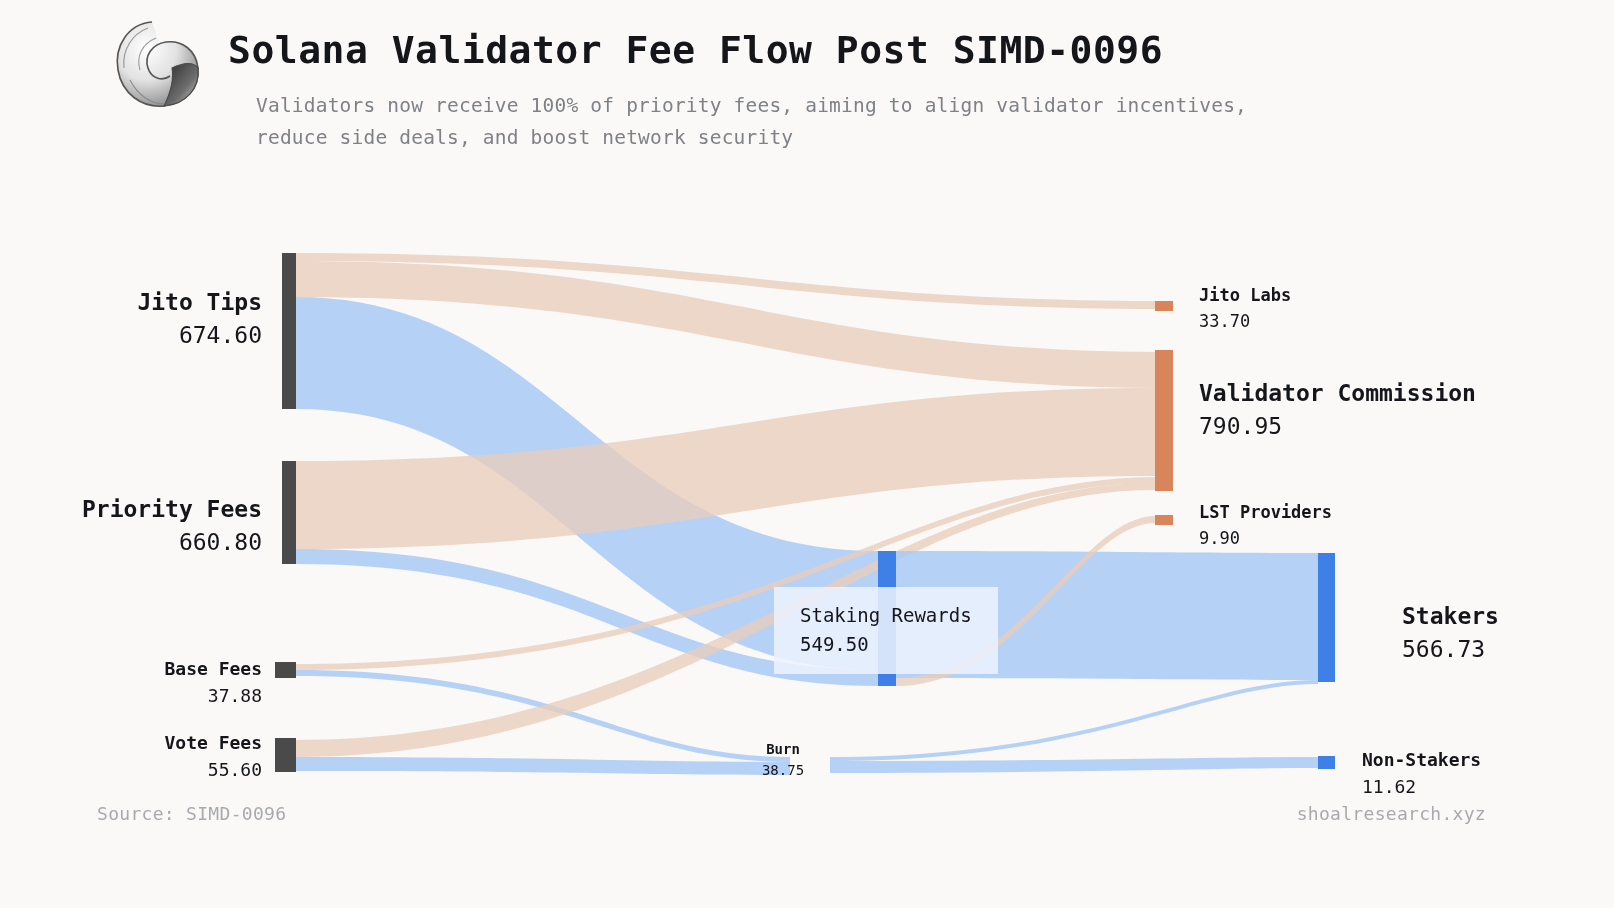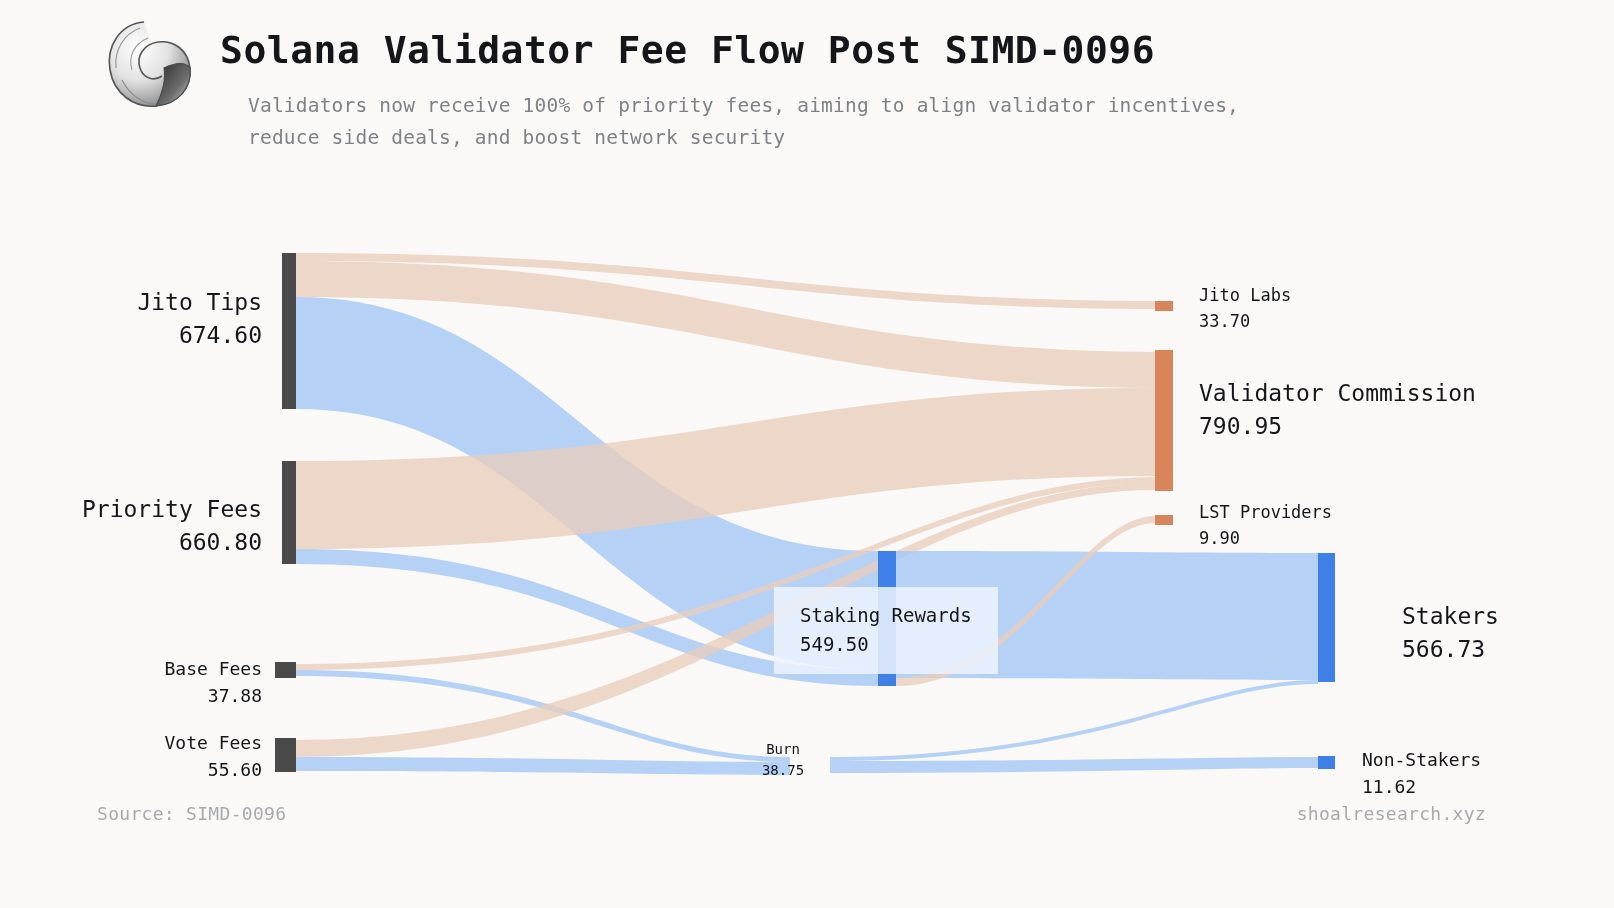--- a/index.html
+++ b/index.html
@@ -6,21 +6,21 @@
   html,body{margin:0;padding:0;}
   body{
     width:1614px;height:908px;
     background:#faf9f7;
     font-family:"DejaVu Sans Mono","Liberation Mono",monospace;
     overflow:hidden;position:relative;
   }
   #stage{position:relative;width:1614px;height:908px;}
 
   
-  .header{position:absolute;left:8px;top:0;width:1374px;height:180px;}
+  .header{position:absolute;left:16px;top:0;width:1374px;height:180px;}
   .logo{position:absolute;left:92px;top:18px;width:96px;height:92px;}
   .title{
     position:absolute;left:212px;top:28px;
     font-size:38px;font-weight:700;color:#14161a;
     letter-spacing:0.5px;white-space:nowrap;
   }
   .subtitle{
     position:absolute;left:212px;top:90px;width:1260px;
     font-size:19.5px;color:#7e8286;line-height:1.65;
     letter-spacing:0.2px;white-space:pre-line;margin-left:28px;
@@ -34,21 +34,21 @@
     position:absolute;left:97px;top:803px;
     font-size:18px;color:#a8aaad;letter-spacing:0.3px;
   }
   .footer-right{
     position:absolute;right:128px;top:803px;
     font-size:18px;color:#a8aaad;letter-spacing:0.3px;
   }
 
   
   .nlabel{position:absolute;color:#14161a;white-space:nowrap;}
-  .nlabel .nm{display:block;font-weight:400;}
+  .nlabel .nm{display:block;font-weight:700;}
   .nlabel .nv{display:block;font-weight:400;}
   .nlabel.big .nm{font-size:23px;line-height:1.45;}
   .nlabel.big .nv{font-size:23px;line-height:1.45;}
   .nlabel.med .nm{font-size:18px;line-height:1.5;}
   .nlabel.med .nv{font-size:18px;line-height:1.5;}
   .nlabel.sm .nm{font-size:17px;line-height:1.5;}
   .nlabel.sm .nv{font-size:17px;line-height:1.5;}
   .nlabel.tiny .nm{font-size:14px;line-height:1.5;}
   .nlabel.tiny .nv{font-size:14px;line-height:1.5;}
   .nlabel.right{text-align:left;}

